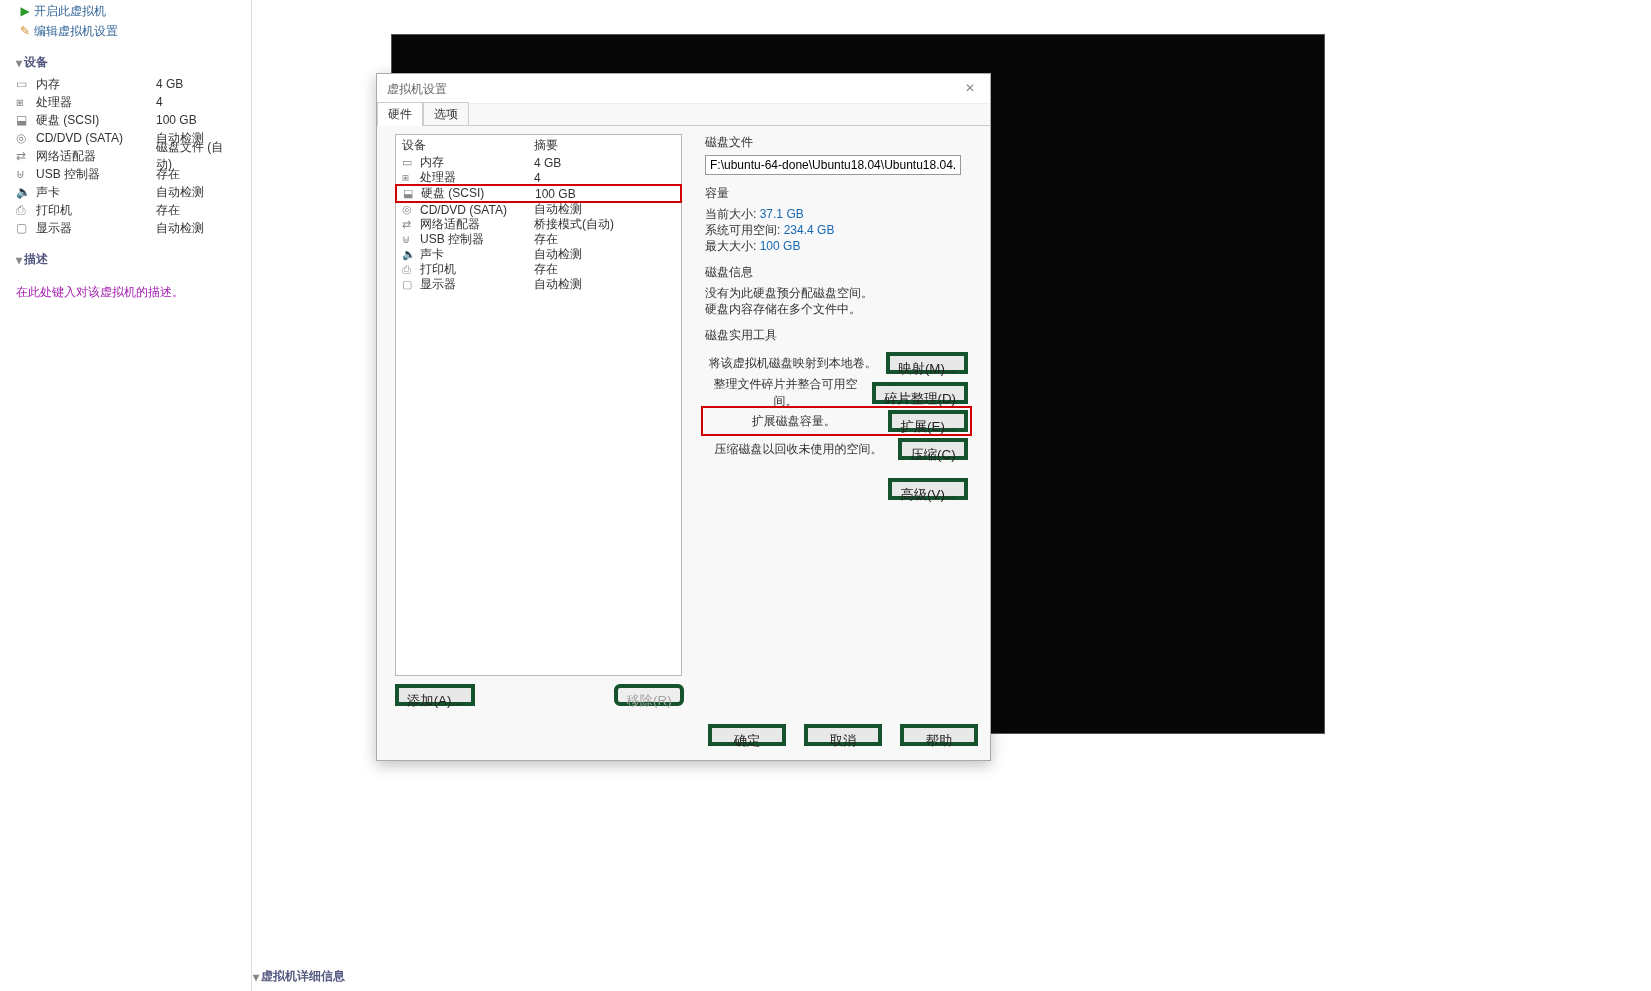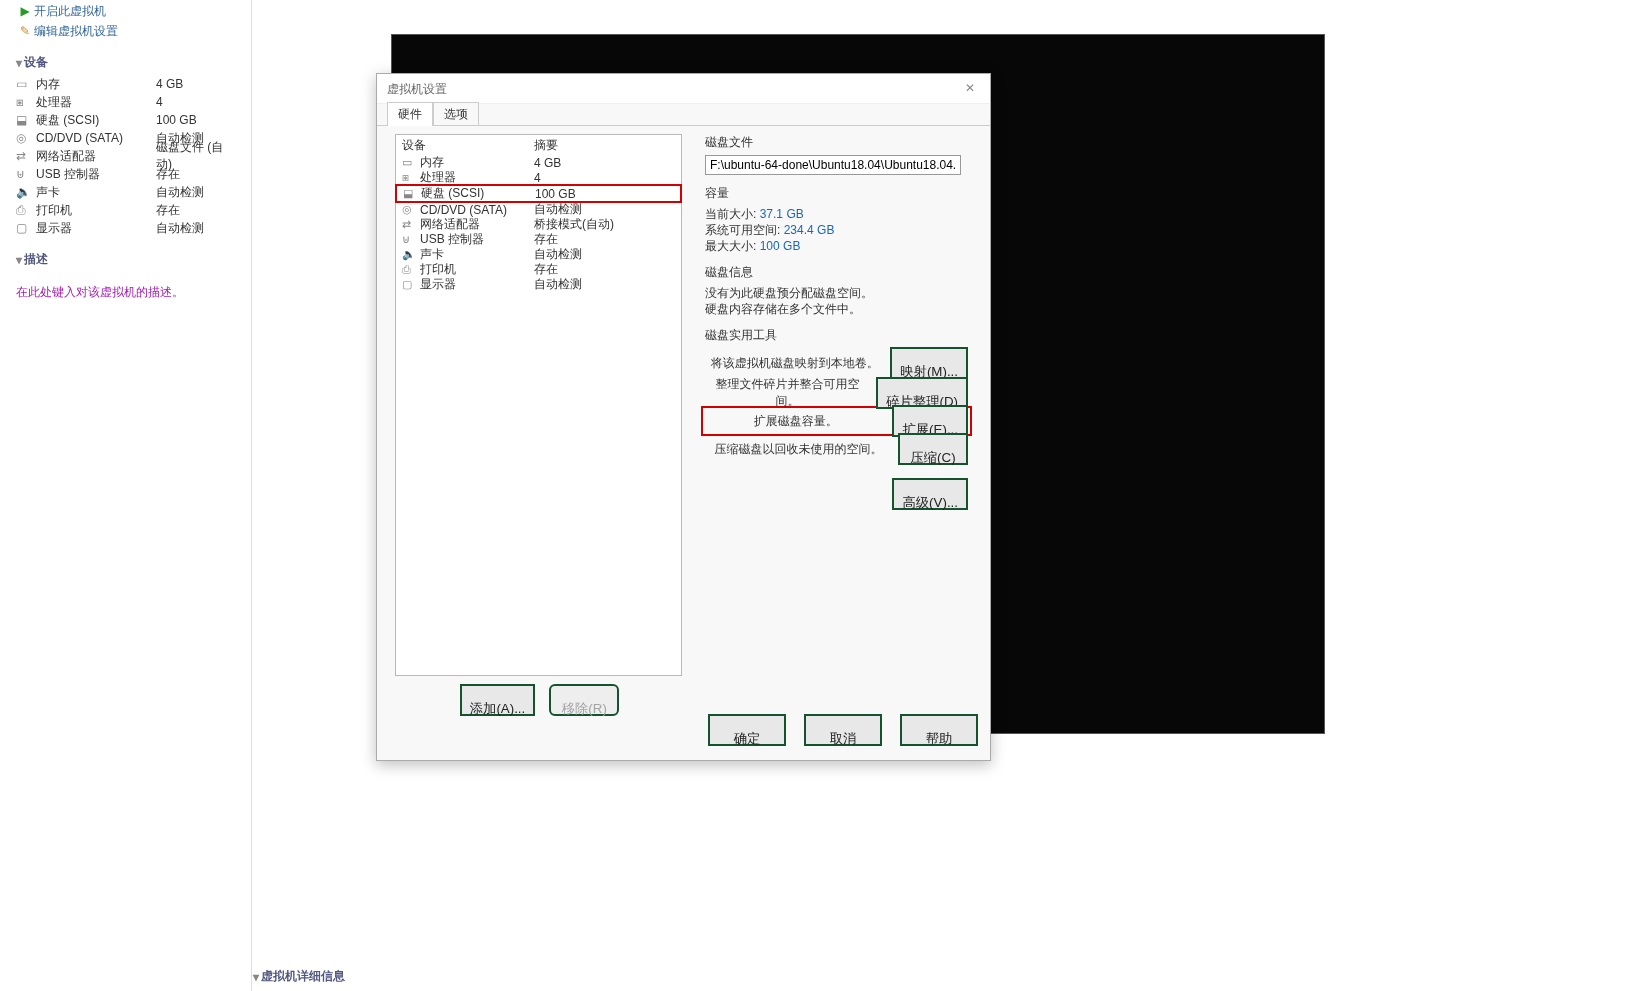--- a/index.html
+++ b/index.html
@@ -83,21 +83,20 @@
   border-bottom: 1px solid #eee;
 }
 .dialog-close {
   position: absolute; right: 4px; top: 0;
   width: 32px; height: 28px;
   text-align: center; line-height: 28px;
   color: #888; cursor: pointer;
 }
 .tabs {
   display: flex;
-  padding-left: 10px;
   height: 22px;
   align-items: flex-end;
   background: #f8f8f8;
 }
 .tab {
   padding: 3px 10px 3px;
   border: 1px solid #ccc;
   border-bottom: none;
   background: #f8f8f8;
   color: #333;
@@ -135,30 +134,30 @@
 .dev-head .c1, .dev-row .c1 { display:flex; align-items:center; width: 132px; }
 .dev-head .c2, .dev-row .c2 { flex: 1; }
 .dev-row .ic { width: 18px; color: #888; text-align:left; font-size:11px;}
 .dev-row.hl {
   border: 2px solid #d20000;
   height: 19px;
   margin: -1px -1px -1px -1px;
 }
 .dev-buttons {
   display: flex; gap: 14px;
-  justify-content: center;
+  justify-content: space-between;
   margin-top: 8px;
 }
 .btn {
   min-width: 70px; height: 22px;
-  border: 2px solid #14532d;
+  border: 4px solid #14532d;
   background: #e8e8e8;
   color: #222;
   cursor: pointer;
-  padding: 14px 8px;
+  padding: 4px 8px;
 }
 .btn:disabled { color: #a4a4a4; background:#eee;border-radius:6px; }
 .right-pane {
   position: absolute;
   left: 328px; top: 8px;
   width: 263px;
 }
 .rp-section { margin-bottom: 10px; }
 .rp-label { color: #333; margin-bottom: 4px; }
 .rp-input {

